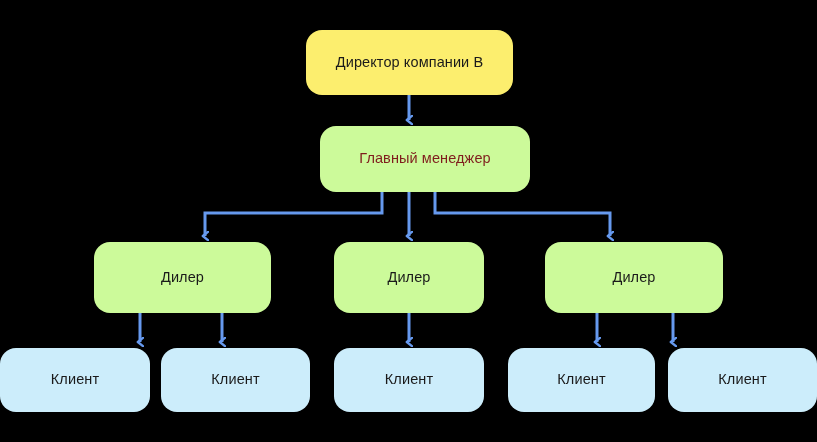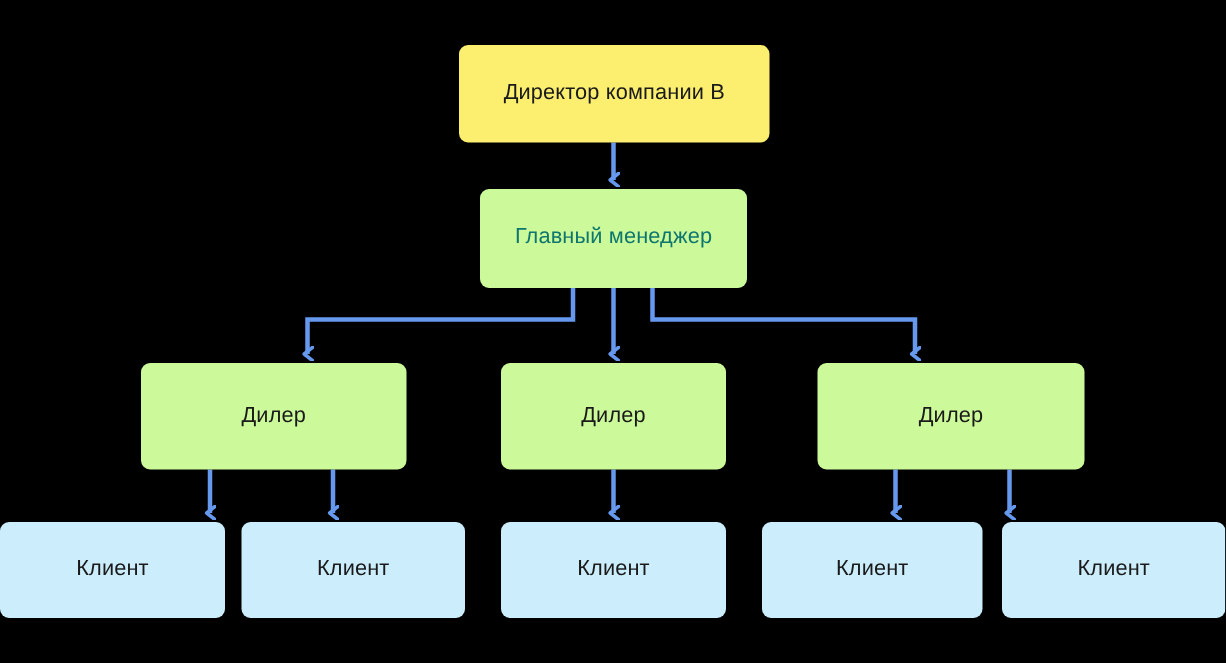--- a/index.html
+++ b/index.html
@@ -22,21 +22,21 @@
     top: 0;
     width: 817px;
     height: 442px;
   }
   .node {
     position: absolute;
     box-sizing: border-box;
     display: flex;
     align-items: center;
     justify-content: center;
-    border-radius: 6px;
+    border-radius: 16px;
     color: #1a1a1a;
     font-size: 14.5px;
     font-family: "Liberation Sans", sans-serif;
     line-height: 1.2;
     text-align: center;
     letter-spacing: 0.1px;
     white-space: nowrap;
   }
   .node-label {
     pointer-events: none;
@@ -61,21 +61,21 @@
         <polyline points="222,313 222,342" fill="none" stroke="#6699ee" stroke-width="3" stroke-linecap="butt" stroke-linejoin="miter" marker-end="url(#arrowhead)"></polyline>
         <polyline points="409,313 409,342" fill="none" stroke="#6699ee" stroke-width="3" stroke-linecap="butt" stroke-linejoin="miter" marker-end="url(#arrowhead)"></polyline>
         <polyline points="597,313 597,342" fill="none" stroke="#6699ee" stroke-width="3" stroke-linecap="butt" stroke-linejoin="miter" marker-end="url(#arrowhead)"></polyline>
         <polyline points="673,313 673,342" fill="none" stroke="#6699ee" stroke-width="3" stroke-linecap="butt" stroke-linejoin="miter" marker-end="url(#arrowhead)"></polyline>
       </g>
   </svg>
   <div id="node-layer">
       <div class="node" style="left: 306px; top: 30px; width: 207px; height: 65px; background: rgb(252, 238, 110); color: rgb(26, 26, 26);">
         <span class="node-label">Директор компании В</span>
       </div>
-      <div class="node" style="left: 320px; top: 126px; width: 178px; height: 66px; background: rgb(204, 250, 154); color: #0f766e;">
+      <div class="node" style="left: 320px; top: 126px; width: 210px; height: 66px; background: rgb(204, 250, 154); color: #7f1d1d;">
         <span class="node-label">Главный менеджер</span>
       </div>
       <div class="node" style="left: 94px; top: 242px; width: 177px; height: 71px; background: rgb(204, 250, 154); color: rgb(26, 26, 26);">
         <span class="node-label">Дилер</span>
       </div>
       <div class="node" style="left: 334px; top: 242px; width: 150px; height: 71px; background: rgb(204, 250, 154); color: rgb(26, 26, 26);">
         <span class="node-label">Дилер</span>
       </div>
       <div class="node" style="left: 545px; top: 242px; width: 178px; height: 71px; background: rgb(204, 250, 154); color: rgb(26, 26, 26);">
         <span class="node-label">Дилер</span>

